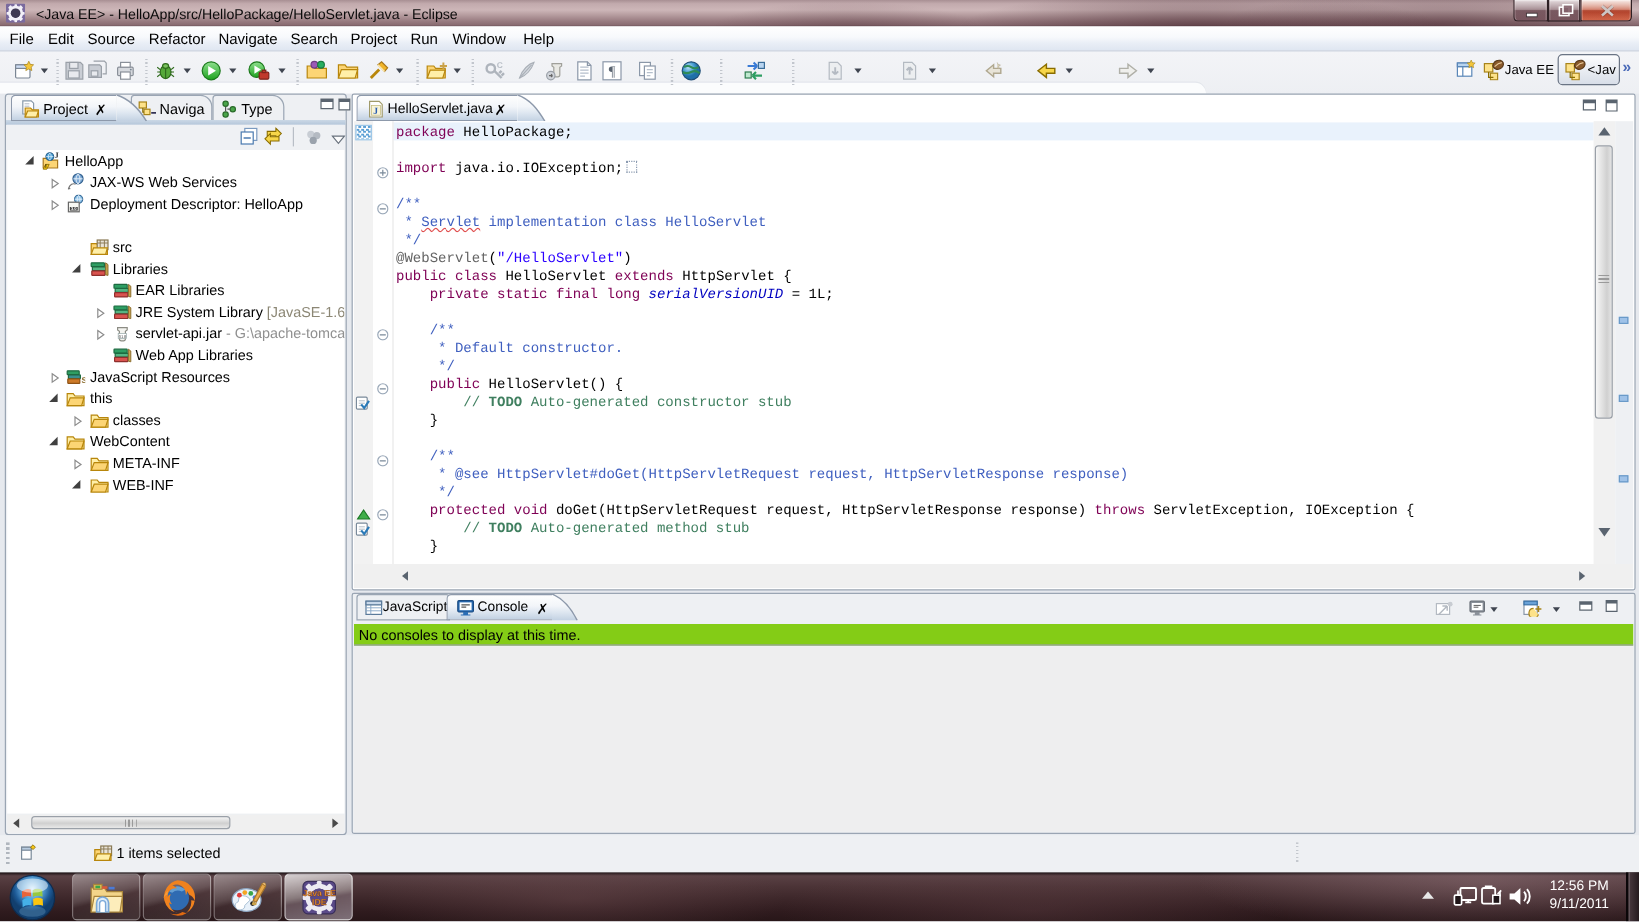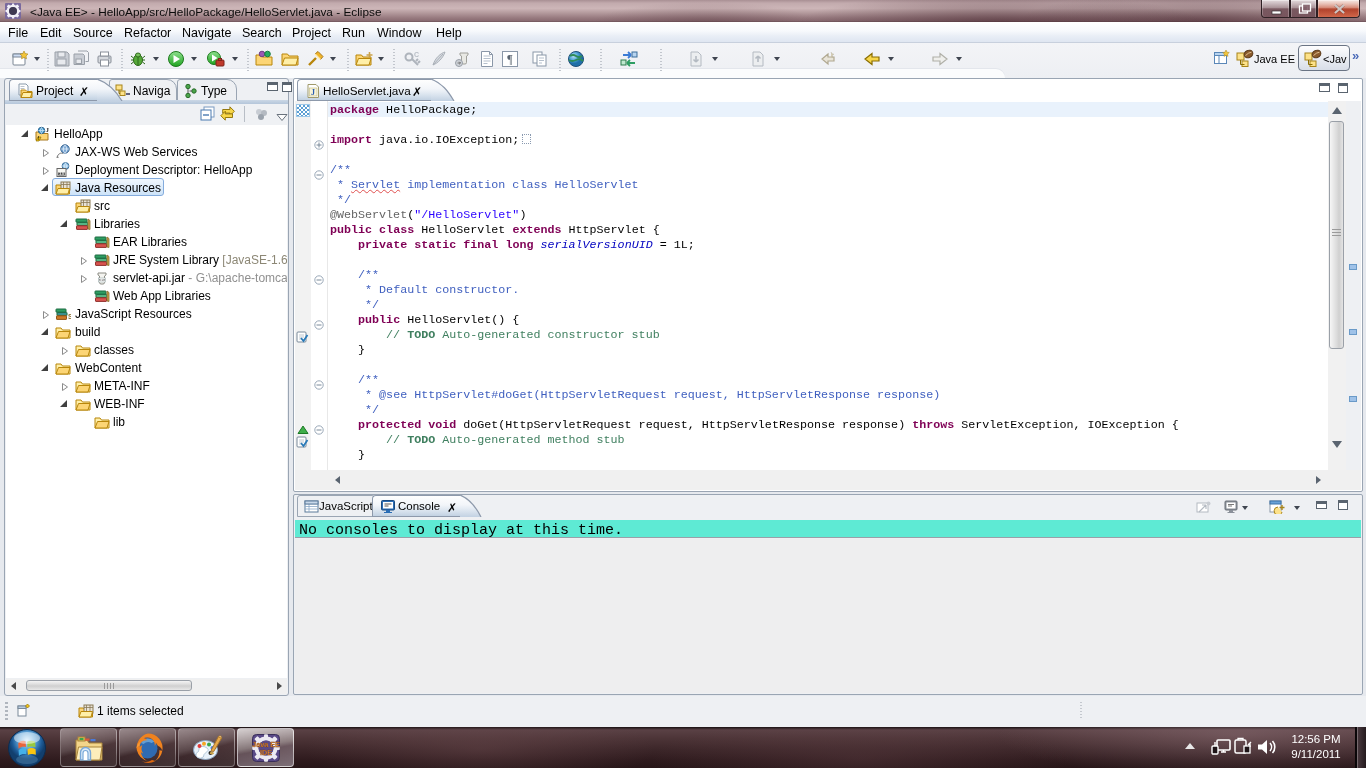--- a/index.html
+++ b/index.html
@@ -39,34 +39,34 @@
 .tlabel2{top:2px;white-space:nowrap;}
 
 #editor{left:293px;top:78px;width:1070px;height:414px;background:#fff;}
 #ed-content{position:absolute;left:1px;right:1px;top:22px;bottom:21px;background:#fff;}
 .curline{position:absolute;left:16px;right:33px;top:1px;height:15px;background:#e9f2fc;}
 #ed-ruler{position:absolute;left:0;top:0;bottom:0;width:16px;background:#f2f2f2;}
 #ed-fold{position:absolute;left:16px;top:0;bottom:0;width:17px;background:#fff;border-right:1px solid #e8e8e8;}
 #ed-code{position:absolute;left:33px;top:0;right:33px;bottom:0;overflow:hidden;}
 pre.code{margin:0;font-family:"Liberation Mono",monospace;font-size:11.7px;line-height:15px;position:absolute;left:2px;top:2px;color:#000;}
 pre.code b{font-weight:bold;}
-.kw{color:#7f0055;font-weight:bold;}
+.kw{color:#7f0055;font-weight:normal;}
 .str{color:#2a00ff;}
 .jd{color:#3f5fbf;}
 .cm{color:#3f7f5f;}
 .ann{color:#646464;}
 .sf{color:#0000c0;font-style:italic;}
 .sqg{text-decoration:underline;text-decoration-style:wavy;text-decoration-color:#e05050;text-decoration-thickness:1px;text-underline-offset:1px;}
 .foldbox{display:inline-block;width:9px;height:10px;border:1px dotted #8a9ab0;margin-left:3px;vertical-align:-1px;}
 #ed-vscroll{position:absolute;right:15px;top:0;bottom:0;width:18px;background:#f1f1f1;}
 #ed-overview{position:absolute;right:0;top:0;bottom:0;width:15px;background:#eef0f3;}
 #ed-hscroll{position:absolute;left:1px;right:1px;bottom:1px;height:20px;background:#f0f0f0;}
 
 #bottompanel{left:293px;top:494px;width:1070px;height:201px;}
-#bp-msg{position:absolute;left:1px;right:1px;top:25px;height:18px;background:#5eead4;font-size:15px;color:#000;padding:2px 0 0 4px;border-bottom:1px solid #9aa0a8;font-family:Liberation Mono, monospace;}
+#bp-msg{position:absolute;left:1px;right:1px;top:25px;height:18px;background:#84cc16;font-size:12px;color:#000;padding:2px 0 0 4px;border-bottom:1px solid #9aa0a8;}
 #bp-body{position:absolute;left:1px;right:1px;top:44px;bottom:1px;background:#eeeeef;}
 
 #statusbar{position:absolute;left:0;top:696px;width:1366px;height:31px;background:#eef0f3;}
 #statusbar .stext{position:absolute;left:97px;top:8px;font-size:12px;color:#000;}
 
 #taskbar{position:absolute;left:0;top:727px;width:1366px;height:41px;
 background:
  radial-gradient(ellipse 250px 55px at 480px 22px, rgba(125,88,92,.32), rgba(125,88,92,0) 70%),
  radial-gradient(ellipse 300px 60px at 860px 32px, rgba(115,78,84,.28), rgba(115,78,84,0) 70%),
  radial-gradient(ellipse 330px 60px at 1235px 8px, rgba(175,142,150,.34), rgba(175,142,150,0) 72%),
@@ -394,31 +394,20 @@
             </svg></span>
           <span class="abs" style="left:49px;top:1px;"><svg width="16" height="16" viewBox="0 0 16 16" style="">
               <circle cx="10.5" cy="4" r="3.4" fill="#8cc1e8" stroke="#3a6d99"></circle>
               <path d="M7.2 4 h6.6 M10.5 0.8 a4.8 4.8 0 0 1 0 6.4 M10.5 0.8 a4.8 4.8 0 0 0 0 6.4" stroke="#e8f2fb" stroke-width="0.7" fill="none"></path>
               <rect x="2" y="6.5" width="9" height="8" fill="#f8f8f4" stroke="#666"></rect>
               <rect x="3.2" y="10.5" width="6.6" height="3" fill="#444"></rect>
               <text x="6.5" y="13.2" font-size="3.4" text-anchor="middle" fill="#fff" font-family="Liberation Sans, sans-serif" font-weight="bold">3.0</text>
             </svg></span>
           <span class="tlabel2 abs" style="left:69px;">Deployment Descriptor: HelloApp</span>
         </div>
-<div class="trow" style="top:54px">
-          <span class="abs" style="left:46px;top:-1px;width:112px;height:18px;background:linear-gradient(180deg,#f0f7fe,#cde3f8);border:1px solid #84acdd;border-radius:3px;"></span>
-          <span class="abs" style="left:35px;top:5px;width:0;height:0;border-bottom:7px solid #404040;border-left:7px solid transparent;"></span>
-          <span class="abs" style="left:49px;top:1px;"><svg width="16" height="16" viewBox="0 0 16 16" style="">
-              <path d="M1 5 h4.5 l1.5 2 H14.5 v7 H1 Z" fill="#fcd575" stroke="#b8860b" stroke-width="1"></path>
-              <rect x="6" y="2" width="9" height="8" fill="#e8e3d8" stroke="#8a7a55"></rect>
-              <path d="M6 4.5 h9 M8.5 2 v8 M12 2 v8" stroke="#8a7a55" stroke-width="0.8"></path>
-              <path d="M1 14 L3 8.5 H14.5 L13 14 Z" fill="#ffefa8" stroke="#b8860b" stroke-width="1"></path>
-            </svg></span>
-          <span class="tlabel2 abs" style="left:69px;">Java Resources</span>
-        </div>
 <div class="trow" style="top:72px">
           <span class="abs" style="left:69px;top:1px;"><svg width="16" height="16" viewBox="0 0 16 16" style="">
               <path d="M1 5 h4.5 l1.5 2 H14.5 v7 H1 Z" fill="#fcd575" stroke="#b8860b" stroke-width="1"></path>
               <rect x="6" y="2" width="9" height="8" fill="#e8e3d8" stroke="#8a7a55"></rect>
               <path d="M6 4.5 h9 M8.5 2 v8 M12 2 v8" stroke="#8a7a55" stroke-width="0.8"></path>
               <path d="M1 14 L3 8.5 H14.5 L13 14 Z" fill="#ffefa8" stroke="#b8860b" stroke-width="1"></path>
             </svg></span>
           <span class="tlabel2 abs" style="left:88px;">src</span>
         </div>
 <div class="trow" style="top:90px">
@@ -484,21 +473,21 @@
             </svg></span>
           <span class="tlabel2 abs" style="left:69px;">JavaScript Resources</span>
         </div>
 <div class="trow" style="top:198px">
           <span class="abs" style="left:35px;top:5px;width:0;height:0;border-bottom:7px solid #404040;border-left:7px solid transparent;"></span>
           <span class="abs" style="left:49px;top:1px;"><svg width="16" height="16" viewBox="0 0 16 16" style="">
               <path d="M1 4 h5 l1.5 2 H15 v8 H1 Z" fill="#ffefa8"></path>
               <path d="M1 4 h5 l1.5 2 H15 v8 H1 Z" fill="none" stroke="#b8860b" stroke-width="1"></path>
               <path d="M1 14 L3.5 7.5 H15 L13 14 Z" fill="#fcd575" stroke="#b8860b" stroke-width="1"></path>
             </svg></span>
-          <span class="tlabel2 abs" style="left:69px;">build</span>
+          <span class="tlabel2 abs" style="left:69px;">this</span>
         </div>
 <div class="trow" style="top:216px">
           <span class="abs" style="left:55px;top:4px;"><svg width="8" height="10" viewBox="0 0 8 10" style="">
               <path d="M1.5 1.5 L6.5 5 L1.5 8.5 Z" fill="#fff" stroke="#8c8c8c"></path>
             </svg></span>
           <span class="abs" style="left:69px;top:1px;"><svg width="16" height="16" viewBox="0 0 16 16" style="">
               <path d="M1 4 h5 l1.5 2 H15 v8 H1 Z" fill="#ffefa8"></path>
               <path d="M1 4 h5 l1.5 2 H15 v8 H1 Z" fill="none" stroke="#b8860b" stroke-width="1"></path>
               <path d="M1 14 L3.5 7.5 H15 L13 14 Z" fill="#fcd575" stroke="#b8860b" stroke-width="1"></path>
             </svg></span>
@@ -525,28 +514,20 @@
           <span class="tlabel2 abs" style="left:88px;">META-INF</span>
         </div>
 <div class="trow" style="top:270px">
           <span class="abs" style="left:54px;top:5px;width:0;height:0;border-bottom:7px solid #404040;border-left:7px solid transparent;"></span>
           <span class="abs" style="left:69px;top:1px;"><svg width="16" height="16" viewBox="0 0 16 16" style="">
               <path d="M1 4 h5 l1.5 2 H15 v8 H1 Z" fill="#ffefa8"></path>
               <path d="M1 4 h5 l1.5 2 H15 v8 H1 Z" fill="none" stroke="#b8860b" stroke-width="1"></path>
               <path d="M1 14 L3.5 7.5 H15 L13 14 Z" fill="#fcd575" stroke="#b8860b" stroke-width="1"></path>
             </svg></span>
           <span class="tlabel2 abs" style="left:88px;">WEB-INF</span>
-        </div>
-<div class="trow" style="top:288px">
-          <span class="abs" style="left:88px;top:1px;"><svg width="16" height="16" viewBox="0 0 16 16" style="">
-              <path d="M1 4 h5 l1.5 2 H15 v8 H1 Z" fill="#ffefa8"></path>
-              <path d="M1 4 h5 l1.5 2 H15 v8 H1 Z" fill="none" stroke="#b8860b" stroke-width="1"></path>
-              <path d="M1 14 L3.5 7.5 H15 L13 14 Z" fill="#fcd575" stroke="#b8860b" stroke-width="1"></path>
-            </svg></span>
-          <span class="tlabel2 abs" style="left:107px;">lib</span>
         </div>
   </div>
   <div id="lp-hscroll">
         <div class="abs" style="left:1px;top:0px;"><svg width="14" height="14" viewBox="0 0 14 14" style="">
             <path d="M9 3 L4 7 L9 11 Z" fill="#4a4a4a"></path>
           </svg></div>
         <div class="abs" style="right:1px;top:0px;"><svg width="14" height="14" viewBox="0 0 14 14" style="">
             <path d="M5 3 L10 7 L5 11 Z" fill="#4a4a4a"></path>
           </svg></div>
         <div class="abs" style="left:20px;top:1px;width:166px;height:11px;border:1px solid #9aa0a8;border-radius:3px;background:linear-gradient(180deg,#f4f4f4,#d8d8d8 45%,#cfcfcf 55%,#e8e8e8);"></div>

